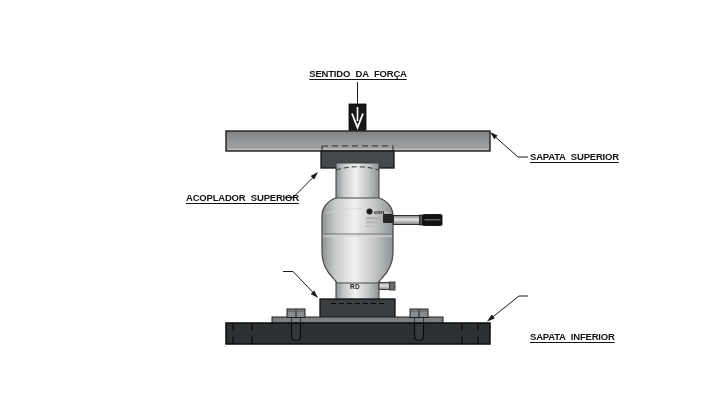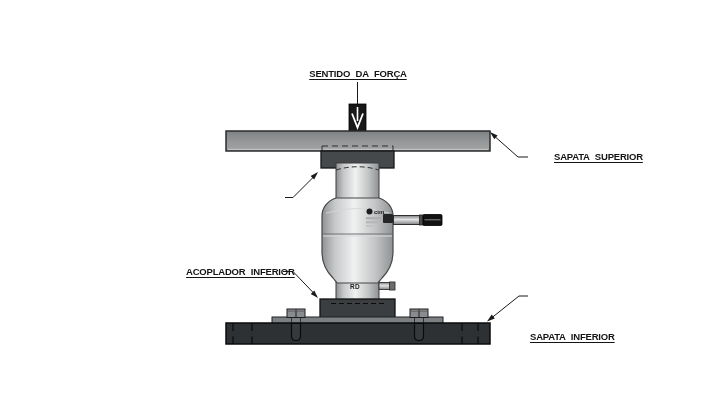--- a/index.html
+++ b/index.html
@@ -146,23 +146,23 @@
     <g fill="#1a1a1a" stroke="none">
       <polygon points="490,132 497.6,135.5 494.3,139.2"></polygon>
       <polygon points="487,321.5 494.8,318.5 491.7,314.6"></polygon>
       <polygon points="318,172 314.2,179.5 310.6,176.0"></polygon>
       <polygon points="318,298 310.7,293.9 314.3,290.5"></polygon>
     </g>
   </svg>
 
   <span class="lbl centered" style="left:358px; top:68px;">SENTIDO DA FORÇA</span>
 
-  <span class="lbl" style="left:554px; top:151px;text-align:center;">SAPATA SUPERIOR</span>
+  <span class="lbl" style="left:530px; top:151px;text-align:center;">SAPATA SUPERIOR</span>
 
+  <span class="lbl" style="left:186px; top:192px;">ACOPLADOR SUPERIOR</span>
 
-  <span class="lbl" style="left:186px; top:266px;">ACOPLADOR INFERIOR</span>
 
   <span class="lbl" style="left:530px; top:290px;margin-top:41px;">SAPATA INFERIOR</span>
 
   <span class="marking" style="left:350px; top:283px;">RD</span>
 
   <span class="brand" style="left:374px; top:208.5px;">cim</span>
 </div>
 
 </body></html>

